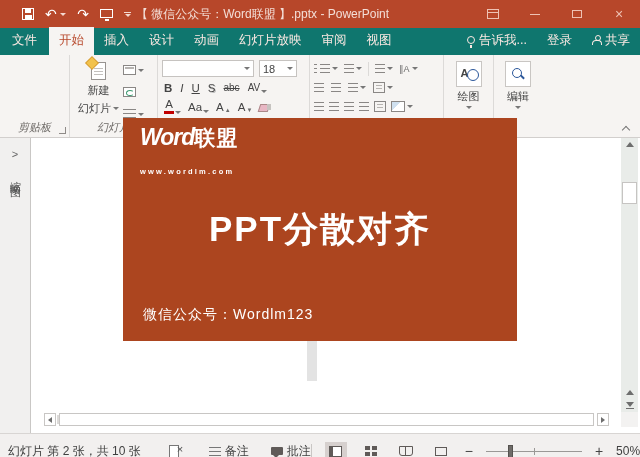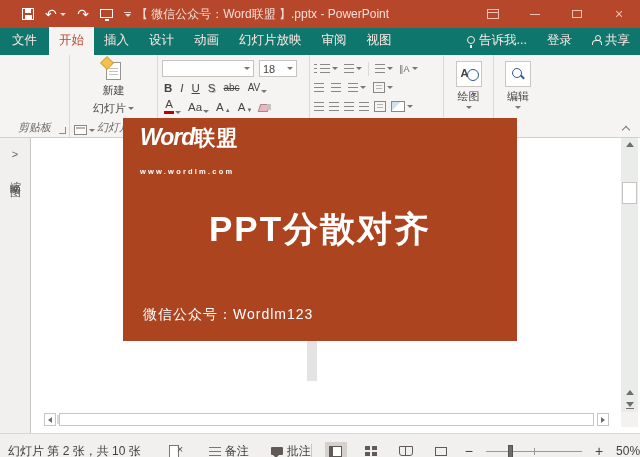--- a/index.html
+++ b/index.html
@@ -220,21 +220,21 @@
   </div>
 
   <div id="ribbon">
 
     <div class="rgroup" style="width:70px;">
       <span class="glabel">剪贴板</span>
       <span class="launcher"></span>
     </div>
 
     <div class="rgroup" style="width:88px;">
-      <div style="display:flex;flex-direction:column;">
+      <div style="display:flex;">
         <div class="bigbtn">
           <span class="ico-newslide"></span>
           <span>新建</span>
           <span style="display:inline-flex;align-items:center;gap:2px;">
               <span>幻灯片</span>
               <span class="dar"></span>
             </span>
         </div>
         <div class="minicol">
           <span class="minibtn">

